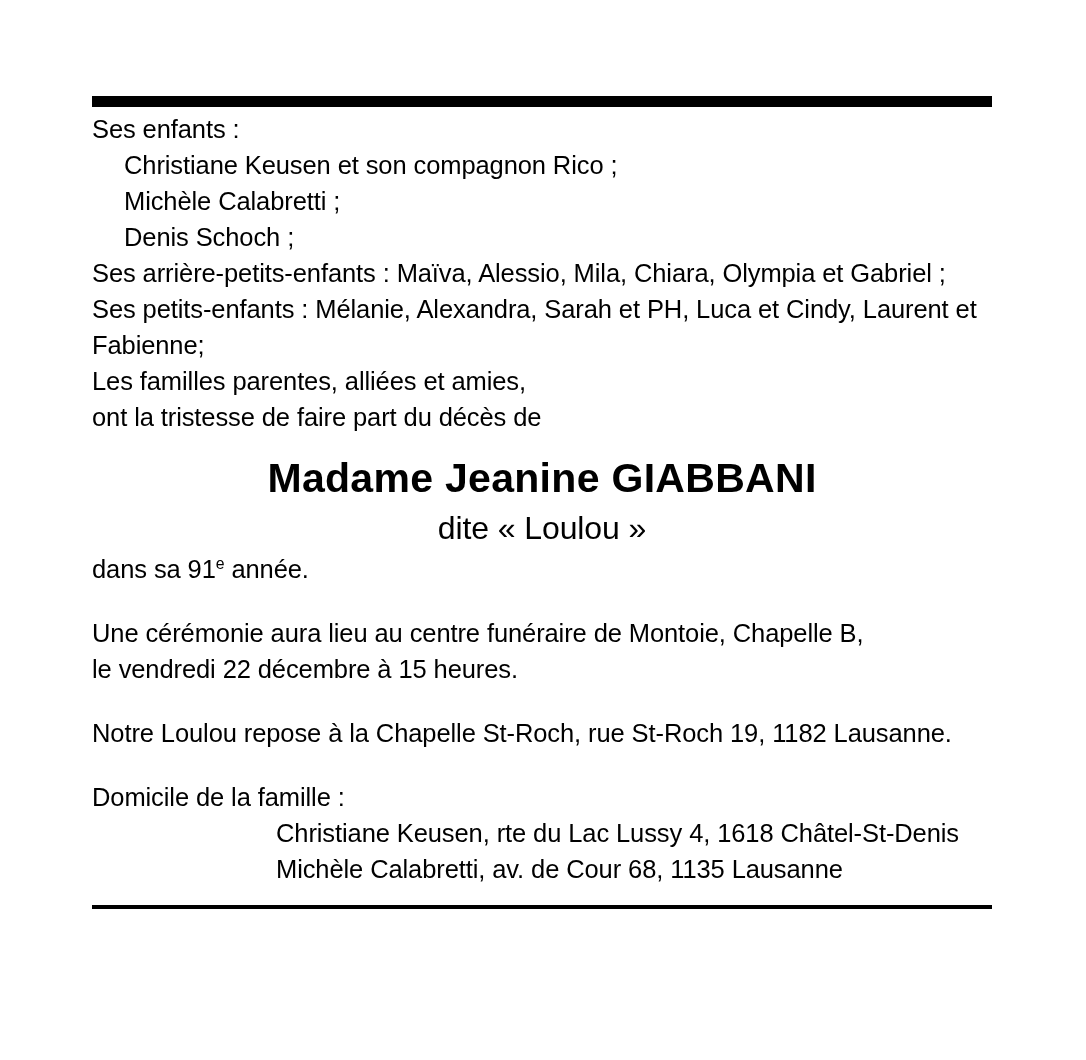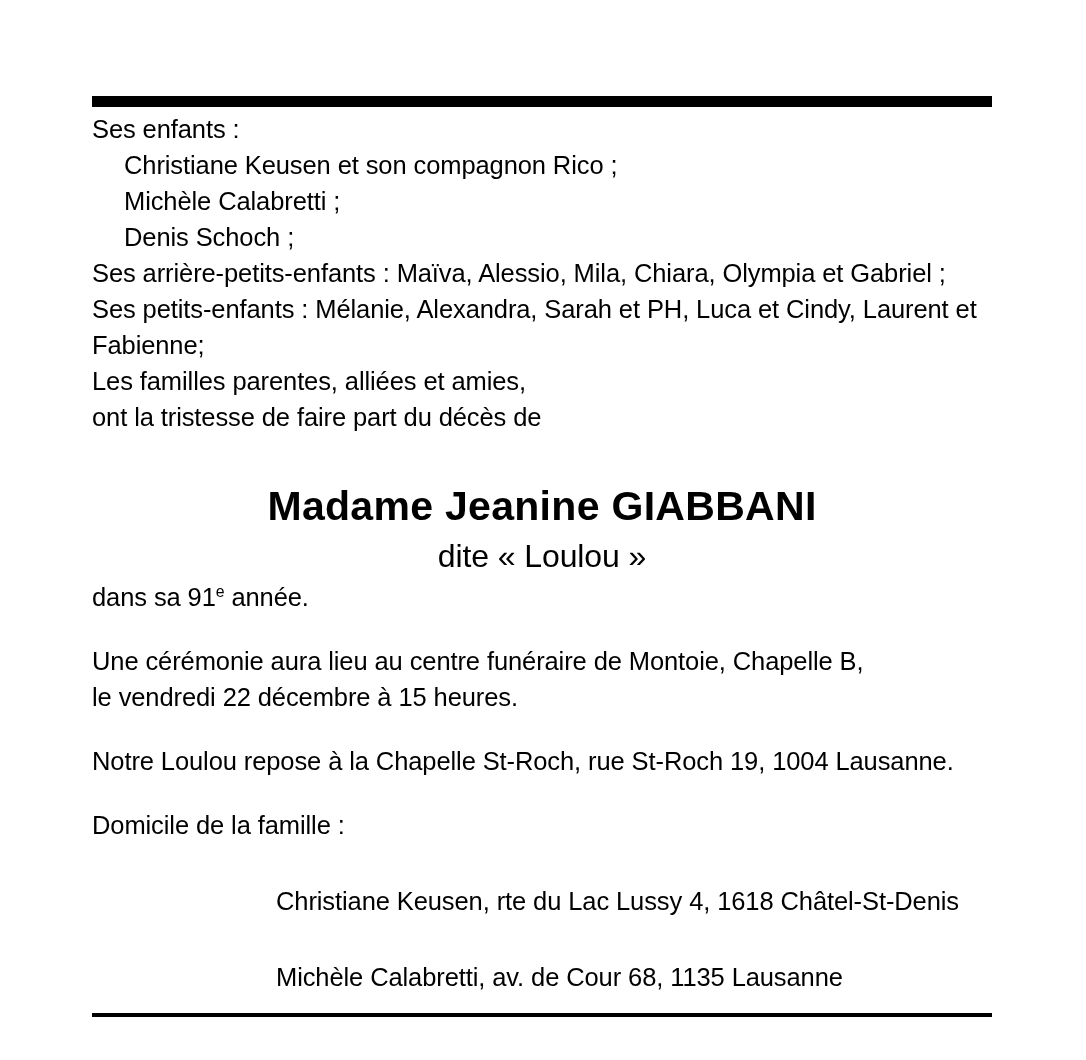--- a/index.html
+++ b/index.html
@@ -47,36 +47,34 @@
   }
   .name-block {
     text-align: center;
     padding-top: 16px;
   }
   .deceased-name {
     font-size: 41px;
     font-weight: bold;
     line-height: 54px;
     letter-spacing: 0.3px;
-    margin-top: 28px;
   }
   .deceased-alias {
     font-size: 32px;
     line-height: 46px;
     font-weight: normal;
   }
   .para {
     padding-top: 0;
   }
   .gap {
     height: 28px;
   }
   .addr {
     padding-left: 184px;
-    margin-top: 40px;
   }
   sup {
     font-size: 0.62em;
     vertical-align: super;
     line-height: 0;
   }
 </style>
 </head>
 <body>
 
@@ -109,21 +107,21 @@
 
     <div class="line"><span>dans sa 91</span><sup>e</sup><span> année.</span></div>
 
     <div class="gap"></div>
 
     <div class="line">Une cérémonie aura lieu au centre funéraire de Montoie, Chapelle B,</div>
     <div class="line">le vendredi 22 décembre à 15 heures.</div>
 
     <div class="gap"></div>
 
-    <div class="line">Notre Loulou repose à la Chapelle St-Roch, rue St-Roch 19, 1004 Lausanne.</div>
+    <div class="line">Notre Loulou repose à la Chapelle St-Roch, rue St-Roch 19, 1182 Lausanne.</div>
 
     <div class="gap"></div>
 
     <div class="line">Domicile de la famille :</div>
     <div class="line addr"><span>Christiane Keusen, rte du Lac Lussy 4, 1618 </span><span class="b">Châtel-St-Denis</span></div>
     <div class="line addr"><span>Michèle Calabretti, av. de Cour 68, 1135 </span><span class="b">Lausanne</span></div>
 
   </div>
 
   <div class="rule-bottom"></div>

